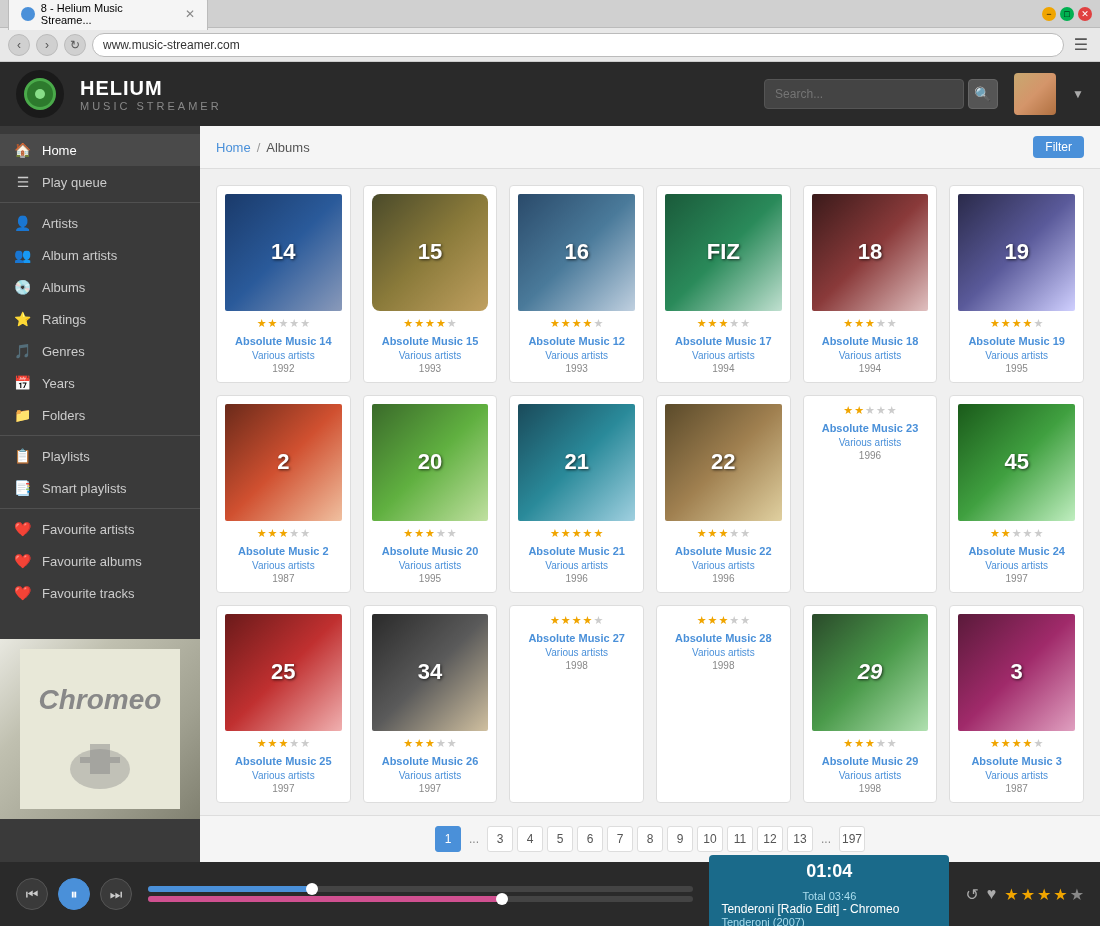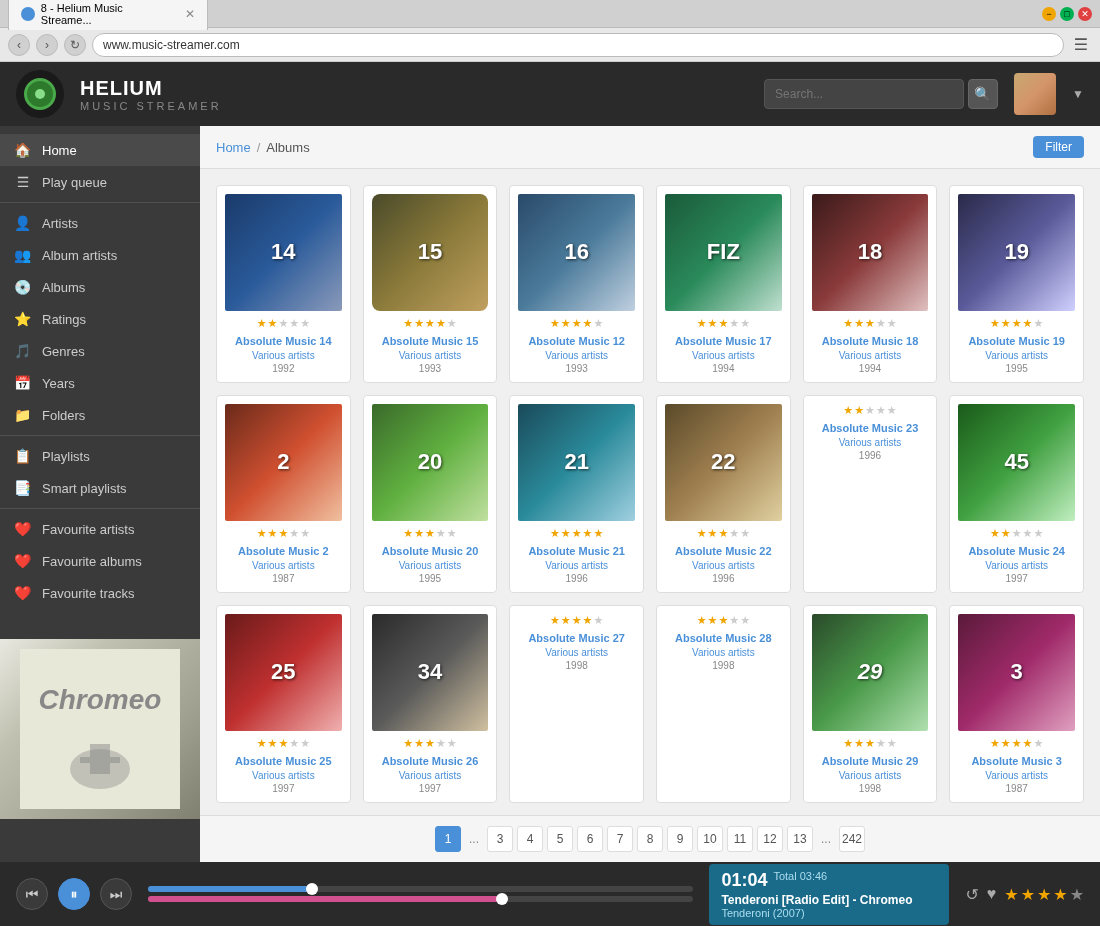--- a/index.html
+++ b/index.html
@@ -81,21 +81,21 @@
     .player-bar { background: #2a2a2a; height: 64px; display: flex; align-items: center; padding: 0 16px; gap: 16px; flex-shrink: 0; }
     .player-controls { display: flex; align-items: center; gap: 10px; }
     .player-btn { width: 32px; height: 32px; border-radius: 50%; background: #3a3a3a; border: 1px solid #555; display: flex; align-items: center; justify-content: center; cursor: pointer; color: #ccc; font-size: 14px; }
     .player-progress { flex: 1; display: flex; flex-direction: column; gap: 4px; }
     .progress-bar-wrap { height: 6px; background: #444; border-radius: 3px; position: relative; cursor: pointer; }
     .progress-bar-fill { height: 100%; background: #4a90d9; border-radius: 3px; position: relative; }
     .progress-handle { width: 12px; height: 12px; border-radius: 50%; background: white; position: absolute; right: -6px; top: -3px; }
     .progress-bar-pink { background: #d05090; }
     .player-info { min-width: 240px; background: #1a6a8a; border-radius: 4px; padding: 6px 12px; color: white; }
     .player-time { font-size: 18px; font-weight: bold; margin-bottom: 2px; }
-    .player-track { font-size: 12px; font-weight: bold; }
+    .player-track { font-size: 12px; font-weight: normal; }
     .player-album { font-size: 11px; color: #aaddee; }
     .player-actions { display: flex; align-items: center; gap: 8px; color: #aaa; font-size: 16px; }
     .player-action-btn { cursor: pointer; }
     .player-stars { display: flex; gap: 2px; color: #f0a500; font-size: 16px; }
 
     
     .cover-1 { background: linear-gradient(135deg, #1a3a6a 0%, #2a5a9a 50%, #8a9aba 100%); }
     .cover-2 { background: linear-gradient(135deg, #4a4a2a 0%, #8a7a3a 50%, #c0a060 100%); border-radius: 8px; }
     .cover-3 { background: linear-gradient(135deg, #2a4a6a 0%, #4a7a9a 50%, #c0d0e0 100%); }
     .cover-4 { background: linear-gradient(135deg, #1a5a3a 0%, #2a8a5a 50%, #c0e0d0 100%); }
@@ -529,21 +529,21 @@
           <div class="page-btn">5</div>
           <div class="page-btn">6</div>
           <div class="page-btn">7</div>
           <div class="page-btn">8</div>
           <div class="page-btn">9</div>
           <div class="page-btn">10</div>
           <div class="page-btn">11</div>
           <div class="page-btn">12</div>
           <div class="page-btn">13</div>
           <span class="page-dots">...</span>
-          <div class="page-btn">242</div>
+          <div class="page-btn">197</div>
         </div>
     </div>
   </div>
 
   <div class="player-bar">
     <div class="player-controls">
       <div class="player-btn">⏮</div>
       <div class="player-btn" style="background:#4a90d9; border-color:#4a90d9; color:white;">⏸</div>
       <div class="player-btn">⏭</div>
     </div>
@@ -553,21 +553,21 @@
           <div class="progress-handle"></div>
         </div>
       </div>
       <div class="progress-bar-wrap">
         <div class="progress-bar-fill progress-bar-pink" style="width: 65%;">
           <div class="progress-handle"></div>
         </div>
       </div>
     </div>
     <div class="player-info">
-      <div style="display:flex; align-items:flex-start; gap:6px;">
+      <div style="display:flex; align-items:center; gap:6px;flex-direction:column;">
         <span class="player-time">01:04</span>
         <span style="font-size:11px; color:#aaddee;">Total 03:46</span>
       </div>
       <div class="player-track">Tenderoni [Radio Edit] - Chromeo</div>
       <div class="player-album">Tenderoni (2007)</div>
     </div>
     <div class="player-actions">
       <span class="player-action-btn">↺</span>
       <span class="player-action-btn">♥</span>
       <div class="player-stars">

